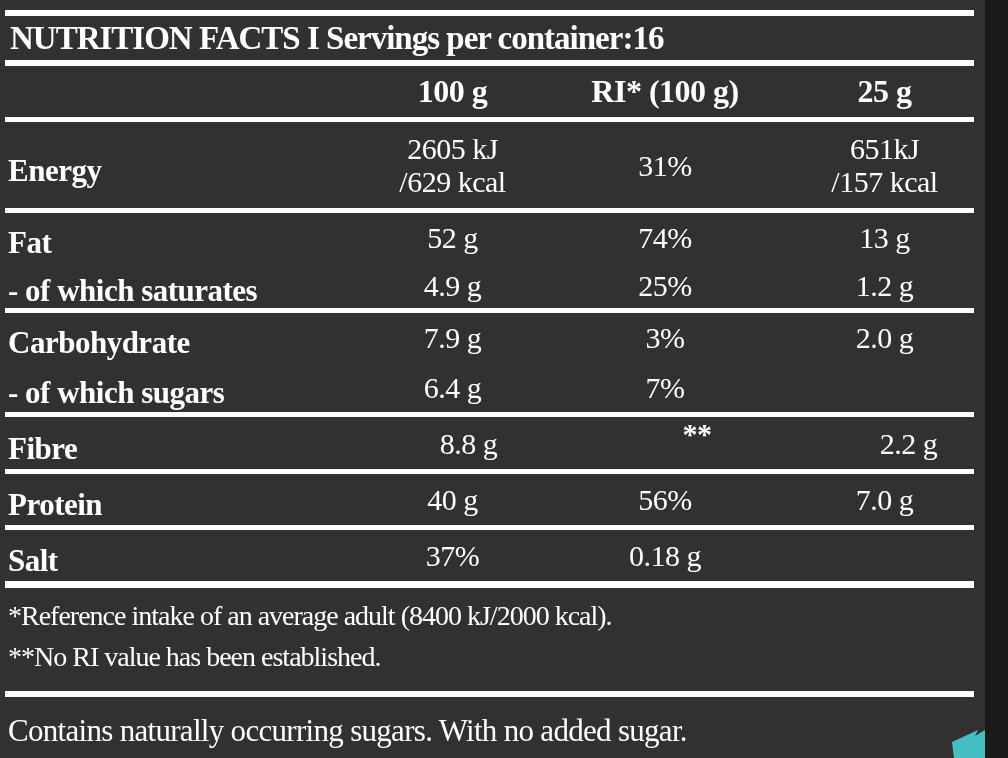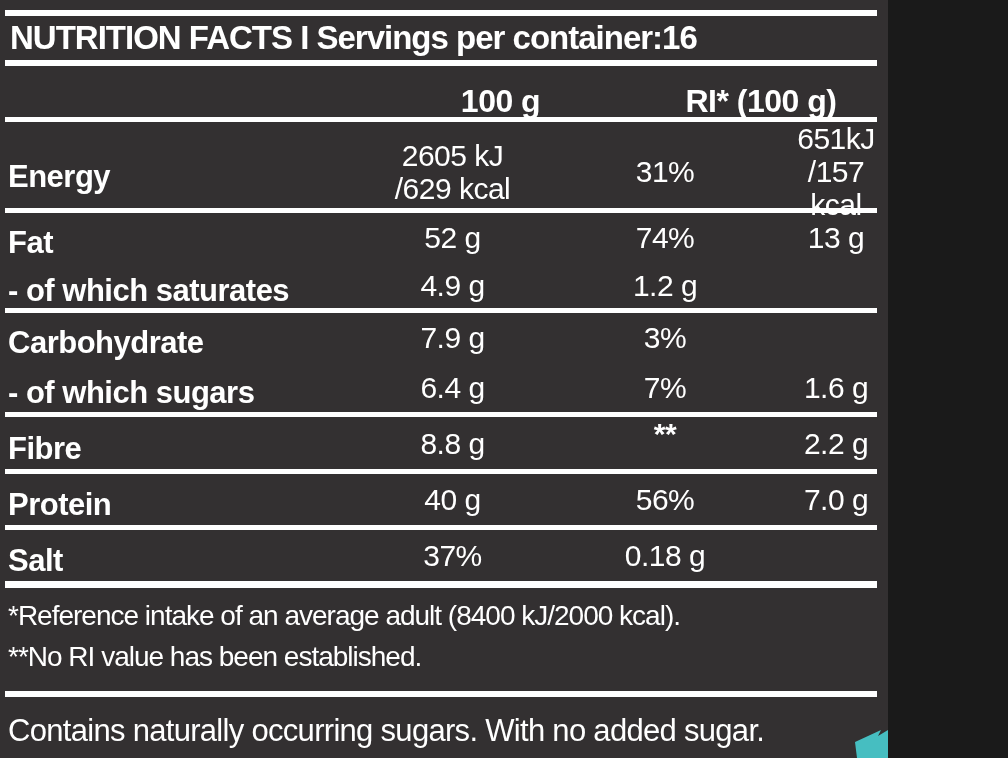--- a/index.html
+++ b/index.html
@@ -3,24 +3,24 @@
 <meta charset="utf-8">
 <style>
   :root{
     --bg:#333031;
     --fg:#ffffff;
     --accent:#46BEC1;
   }
   html,body{margin:0;padding:0;background:#1a1a1a;}
   .label{
     position:relative;
-    width:888px;height:758px;
+    width:985px;height:758px;
     background:var(--bg);
     color:var(--fg);
-    font-family:Liberation Sans, sans-serif;
+    font-family:Liberation Serif, serif;
     overflow:hidden;
     box-sizing:border-box;
   }
   .inset{margin-left:5px;margin-right:11px;}
   .top-gap{height:10px;}
   .rule{height:6px;background:var(--fg);}
   .title-row{
     height:44px;
     display:flex;align-items:center;
     padding-left:5px;
@@ -46,27 +46,27 @@
   }
   .cell.lbl{
     text-align:left;
     font-weight:bold;
     font-size:31px;
     padding-left:3px;
     white-space:nowrap;
     margin-top:12px;
   }
   .hdr .cell{font-weight:bold;font-size:32px;}
-  .r-header{height:51px;gap:48px;}
+  .r-header{height:51px;}
   .r-energy{height:86px;}
   .r-fat{height:49px;}
   .r-sat{height:46px;}
   .r-carb{height:49px;}
   .r-sug{height:50px;}
-  .r-fib{height:52px;}
+  .r-fib{height:52px;gap:16px;}
   .r-pro{height:51px;}
   .r-salt{height:51px;}
   .raised{align-self:start;padding-top:0px;font-weight:bold;}
   
   .footnotes{
     height:96px;
     border-bottom:6px solid var(--fg);
     padding-top:7px;
     box-sizing:content-box;
   }
@@ -124,34 +124,35 @@
     <div class="trow r-fat">
       <div class="cell lbl">Fat</div>
       <div class="cell">52 g</div>
       <div class="cell">74%</div>
       <div class="cell">13 g</div>
     </div>
 
     <div class="trow r-sat bb">
       <div class="cell lbl">- of which saturates</div>
       <div class="cell">4.9 g</div>
+      <div class="cell">25%</div>
       <div class="cell">1.2 g</div>
     </div>
 
     <div class="trow r-carb">
       <div class="cell lbl">Carbohydrate</div>
       <div class="cell">7.9 g</div>
       <div class="cell">3%</div>
+      <div class="cell">2.0 g</div>
     </div>
 
     <div class="trow r-sug bb">
       <div class="cell lbl">- of which sugars</div>
       <div class="cell">6.4 g</div>
       <div class="cell">7%</div>
-      <div class="cell">1.6 g</div>
     </div>
 
     <div class="trow r-fib bb">
       <div class="cell lbl">Fibre</div>
       <div class="cell">8.8 g</div>
       <div class="cell raised">**</div>
       <div class="cell">2.2 g</div>
     </div>
 
     <div class="trow r-pro bb">

